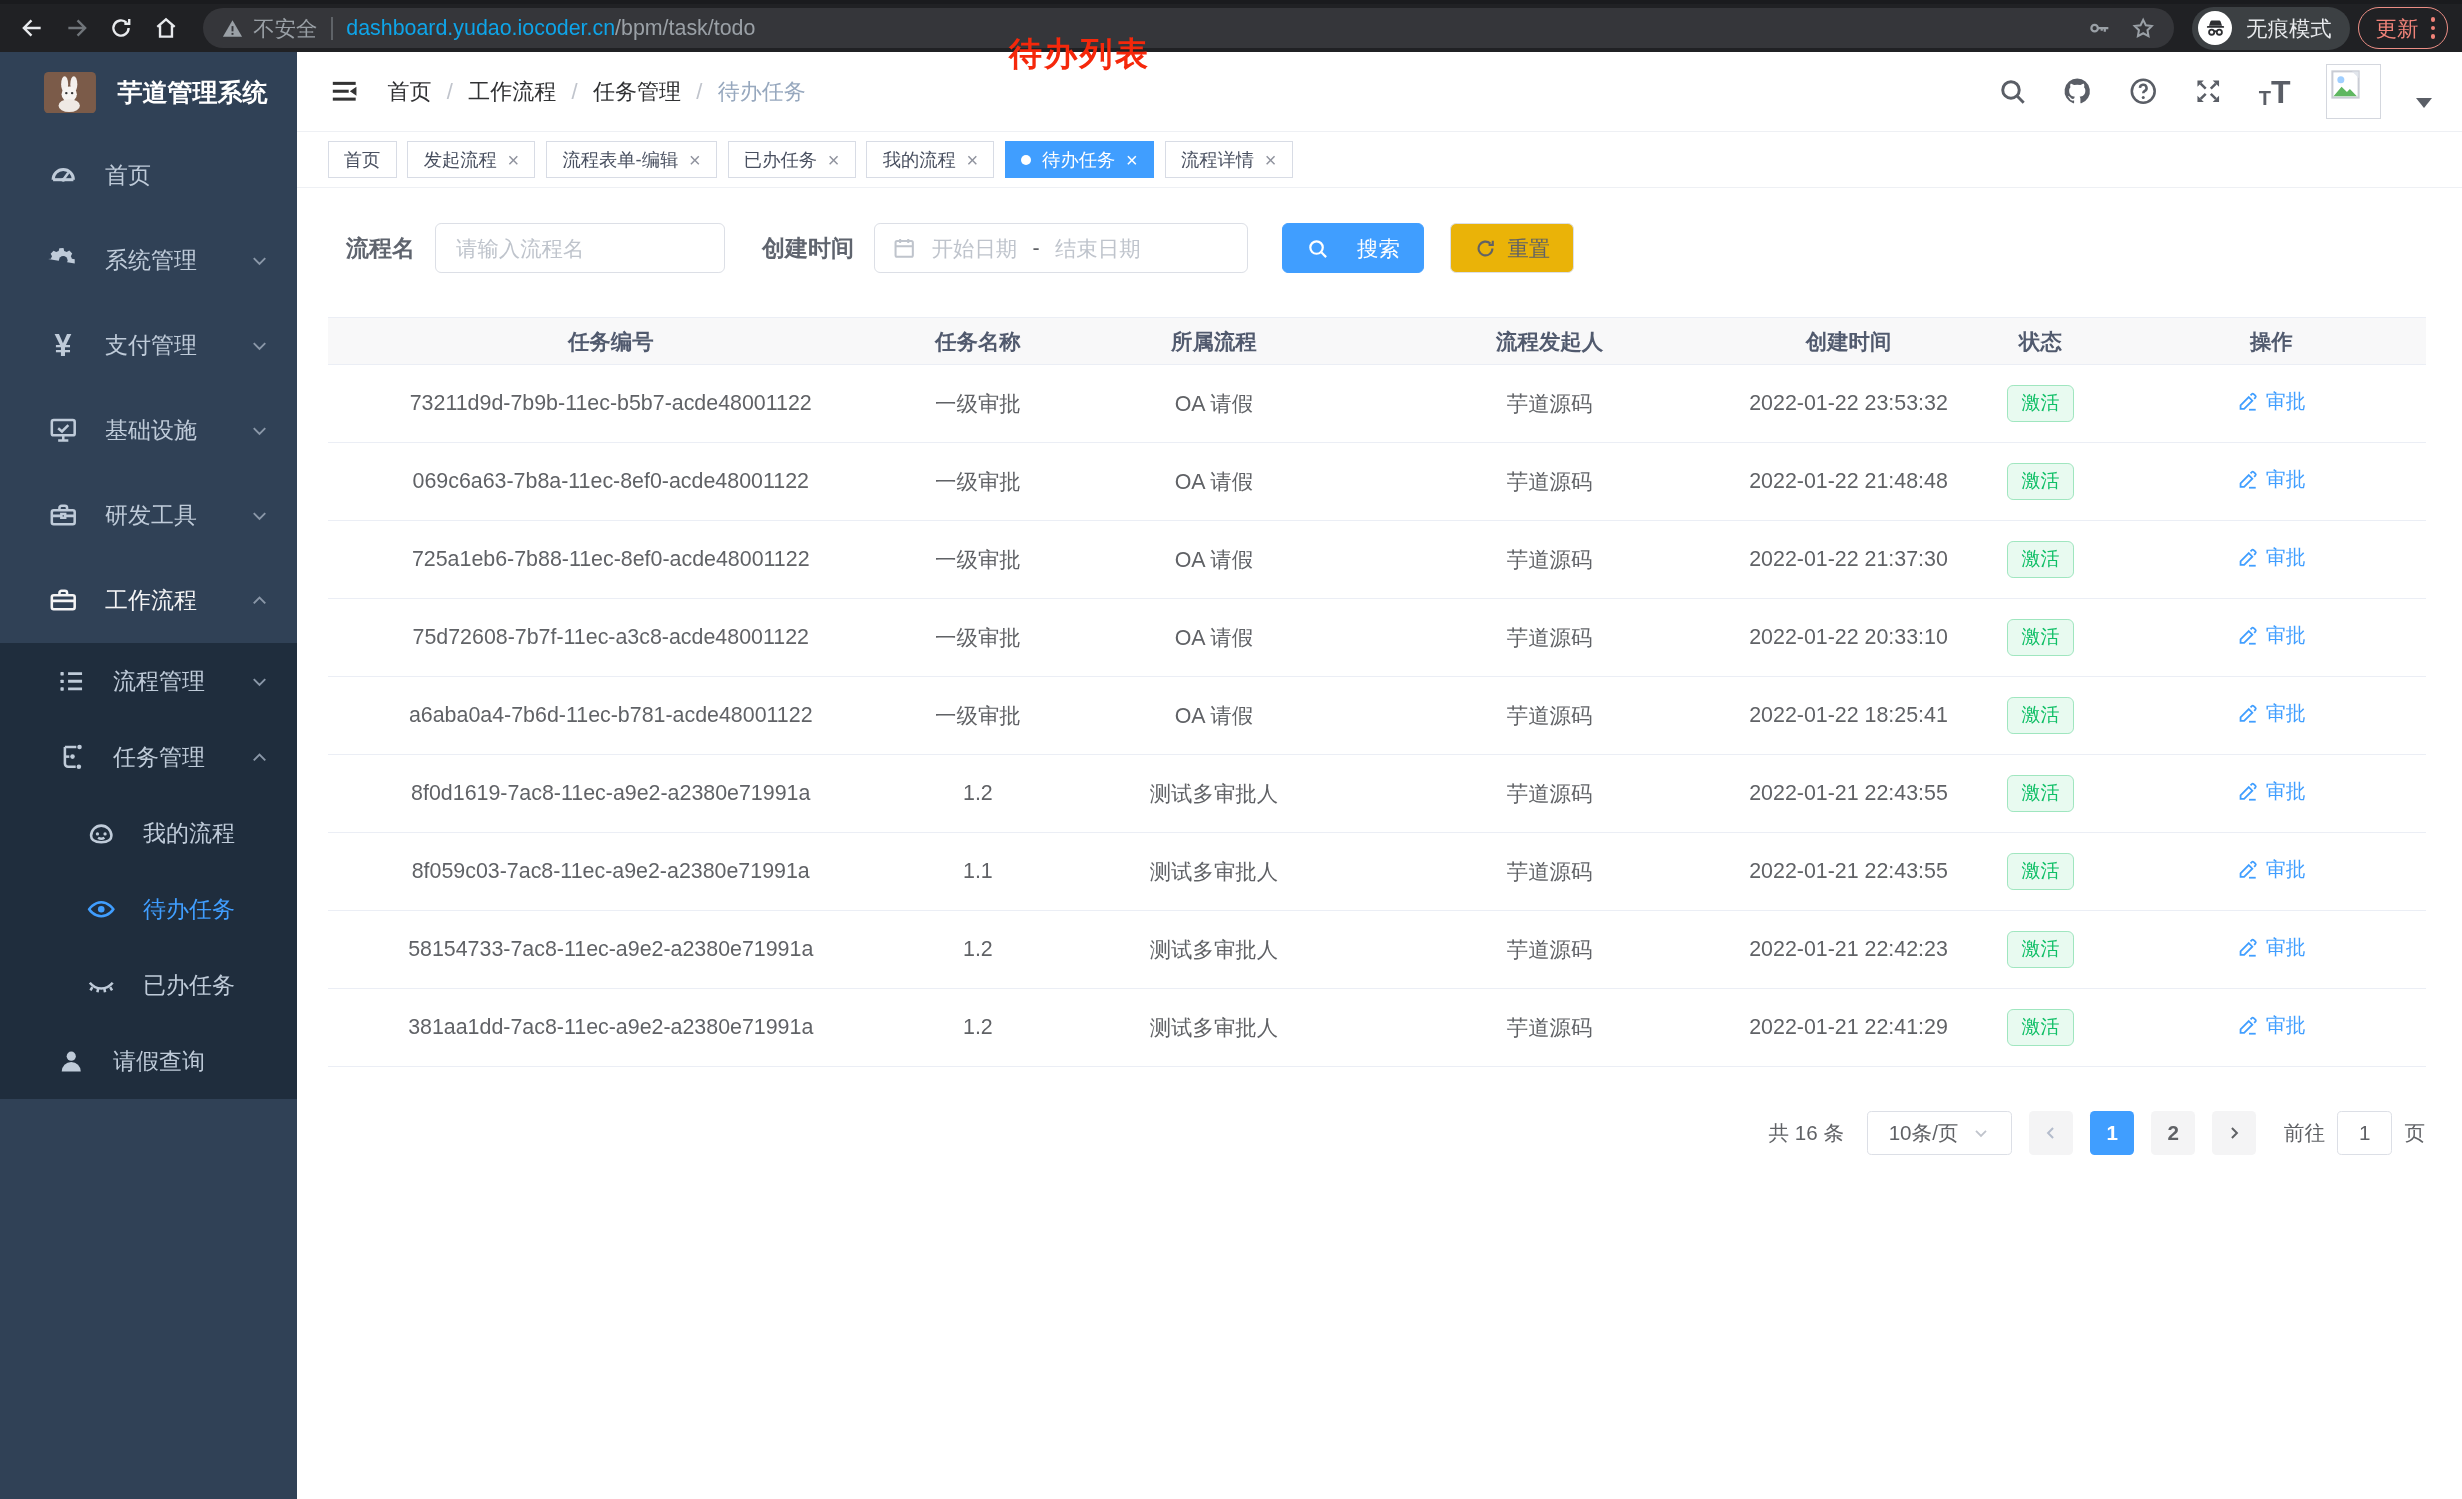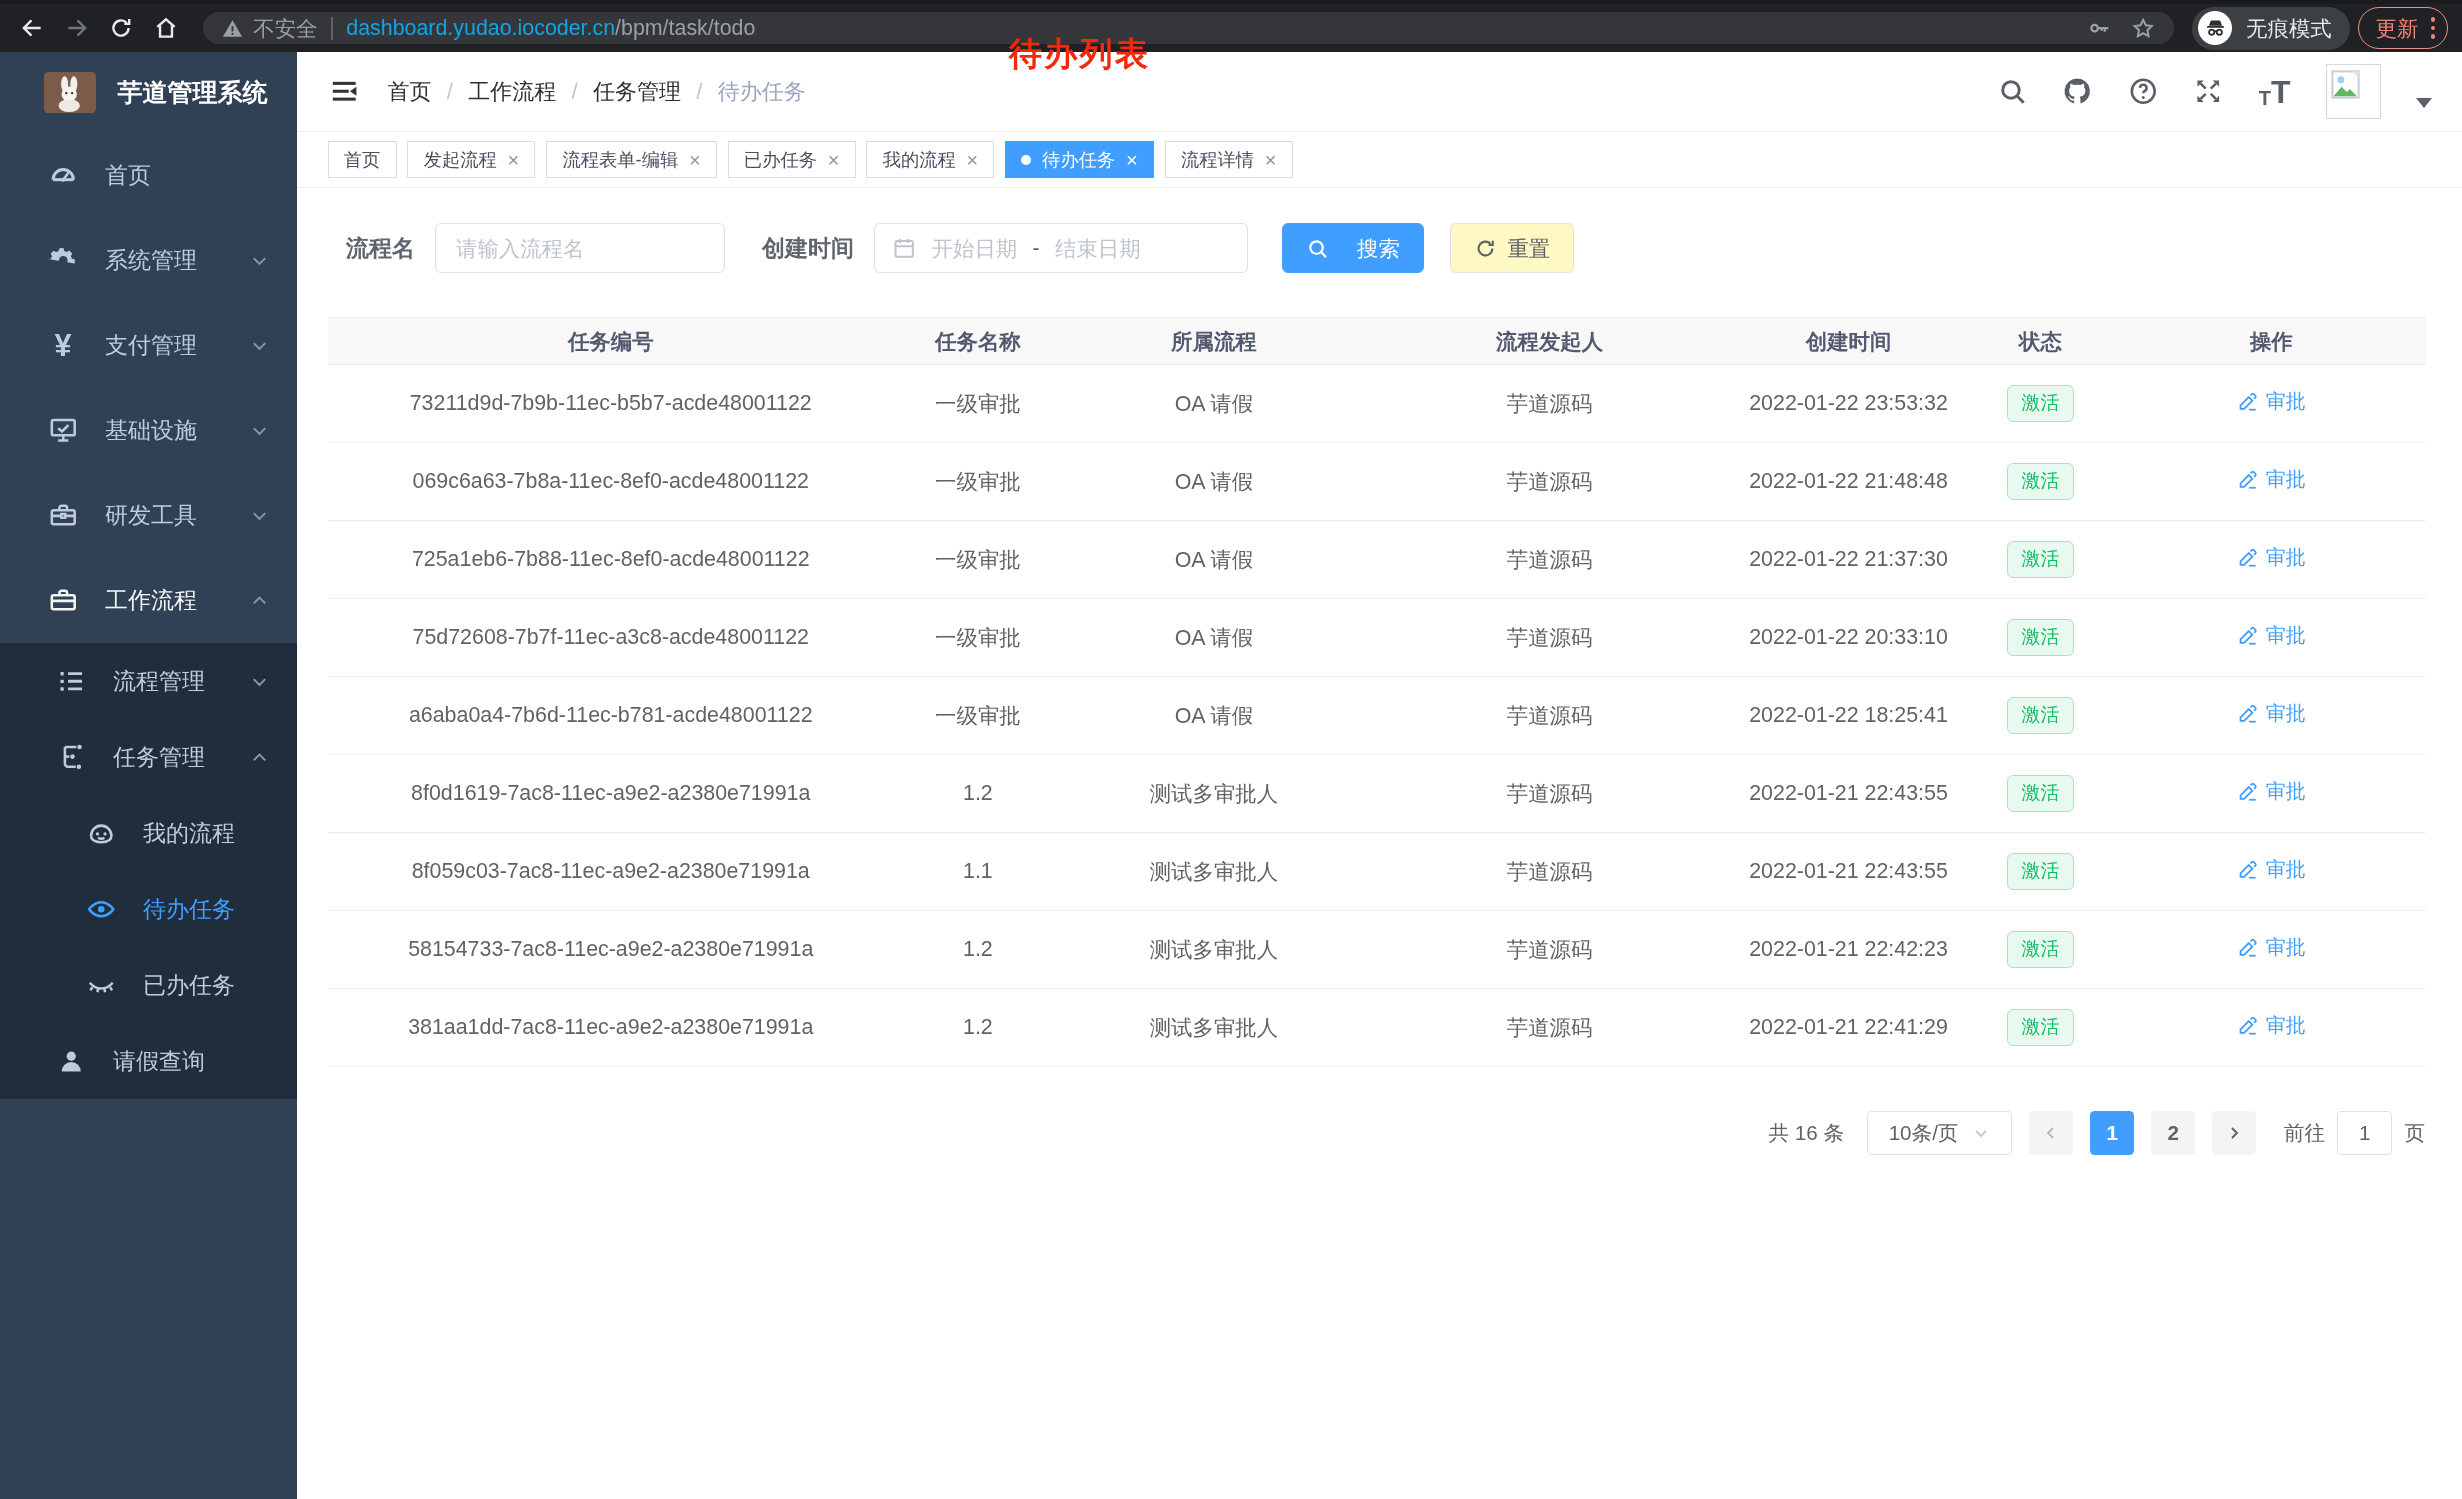--- a/index.html
+++ b/index.html
@@ -3,21 +3,21 @@
 <meta charset="utf-8">
 <style>
   html,body{margin:0;padding:0;background:#fff;font-family:"Liberation Sans","DejaVu Sans",sans-serif;}
   .screen{position:relative;width:2462px;height:1500px;overflow:hidden;background:#fff;}
 
   
   .chrome{height:52px;background:#202124;display:flex;align-items:center;padding:0 13.7px;gap:7.6px;border-top:4.6px solid #1a1b1e;box-sizing:border-box;}
   .chrome .navbtn{width:37px;height:37px;display:flex;align-items:center;justify-content:center;color:#e8eaed;border-radius:50%;}
   .chrome .navbtn.disabled{color:#70757a;}
   .chrome .navbtn svg{width:26px;height:26px;}
-  .omnibox{flex:1;height:32px;background:#35363a;border-radius:21.4px;display:flex;align-items:center;padding:0 18.3px;margin:0 10.7px;min-width:0;}
+  .omnibox{flex:1;height:40px;background:#35363a;border-radius:21.4px;display:flex;align-items:center;padding:0 18.3px;margin:0 10.7px;min-width:0;}
   .omnibox .warn{width:23px;height:23px;color:#9aa0a6;margin-right:9.2px;flex:none;}
   .sec-label{color:#9aa0a6;font-size:21.4px;margin-right:13.7px;white-space:nowrap;}
   .omni-sep{width:1.5px;height:23px;background:#5f6368;margin-right:13.7px;}
   .url-host{color:#0ea5e9;font-size:21.4px;white-space:nowrap;}
   .url-path{color:#9aa0a6;font-size:21.4px;white-space:nowrap;}
   .omni-right{margin-left:auto;display:flex;align-items:center;gap:20px;color:#9aa0a6;}
   .omni-right svg{width:24.4px;height:24.4px;}
   .incog{height:43px;background:#3c4043;border-radius:23px;display:flex;align-items:center;gap:14px;padding:0 18.3px 0 6.1px;flex:none;}
   .incog .badge-circle{width:34px;height:34px;background:#fff;border-radius:50%;display:flex;align-items:center;justify-content:center;}
   .incog .badge-circle svg{width:23px;height:23px;}
@@ -78,21 +78,21 @@
   .content{flex:1;display:flex;flex-direction:column;}
   .filters{display:flex;align-items:center;margin:35px 0 0 49px;font-size:23px;color:#5f646e;font-weight:600;}
   .f-label{margin-right:20px;white-space:nowrap;}
   .text-input{width:290px;height:50px;border:1.5px solid #dcdfe6;border-radius:6.1px;display:flex;align-items:center;padding:0 20px;color:#bfc4cc;font-size:21.4px;font-weight:400;box-sizing:border-box;background:#fff;margin-right:37px;}
   .date-input{width:374px;height:50px;border:1.5px solid #dcdfe6;border-radius:6.1px;display:flex;align-items:center;gap:15.3px;padding:0 17px;color:#bfc4cc;font-size:21.4px;font-weight:400;box-sizing:border-box;background:#fff;margin-right:34px;}
   .date-input svg{width:24.4px;height:24.4px;color:#bfc4cc;flex:none;}
   .range-sep{color:#606266;}
   .btn{height:50px;border-radius:6.1px;display:flex;align-items:center;gap:10.7px;padding:0 23px;font-size:21.4px;font-weight:400;cursor:pointer;box-sizing:border-box;white-space:nowrap;}
   .btn svg{width:23px;height:23px;}
   .btn-primary{background:#409eff;color:#fff;border:1.5px solid #409eff;margin-right:26px;gap:28px;}
-  .btn-plain{background:#fef9c3;color:#606266;border:1.5px solid #dcdfe6;}
+  .btn-plain{background:#eab308;color:#606266;border:1.5px solid #dcdfe6;}
 
   table.grid{border-collapse:collapse;margin:44px 37px 0 30.5px;width:2098px;table-layout:fixed;}
   table.grid th{height:44px;background:#f8f8f9;color:#515a6e;font-size:21.4px;font-weight:700;border-top:1.5px solid #ebeef5;border-bottom:1.5px solid #ebeef5;text-align:center;}
   table.grid td{height:75px;color:#606266;font-size:21.4px;text-align:center;border-bottom:1.5px solid #ebeef5;overflow:hidden;white-space:nowrap;}
   .col-id{width:27%;}.col-name{width:8%;}.col-proc{width:14.5%;}.col-init{width:17.5%;}.col-time{width:11%;}.col-status{width:7.3%;}.col-op{width:14.7%;}
   .status-tag{display:inline-block;padding:6.1px 13.7px;border:1.5px solid #9fe6bf;background:#e8faf0;color:#0fbf66;border-radius:6.1px;font-size:19px;line-height:1.2;}
   .action-link{color:#409eff;font-size:20px;display:inline-flex;align-items:center;gap:7.6px;cursor:pointer;}
   .action-link svg{width:21.4px;height:21.4px;}
 
   .pagination{display:flex;align-items:center;justify-content:flex-end;margin:44px 37px 0 0;gap:17px;font-size:20.6px;color:#606266;}

